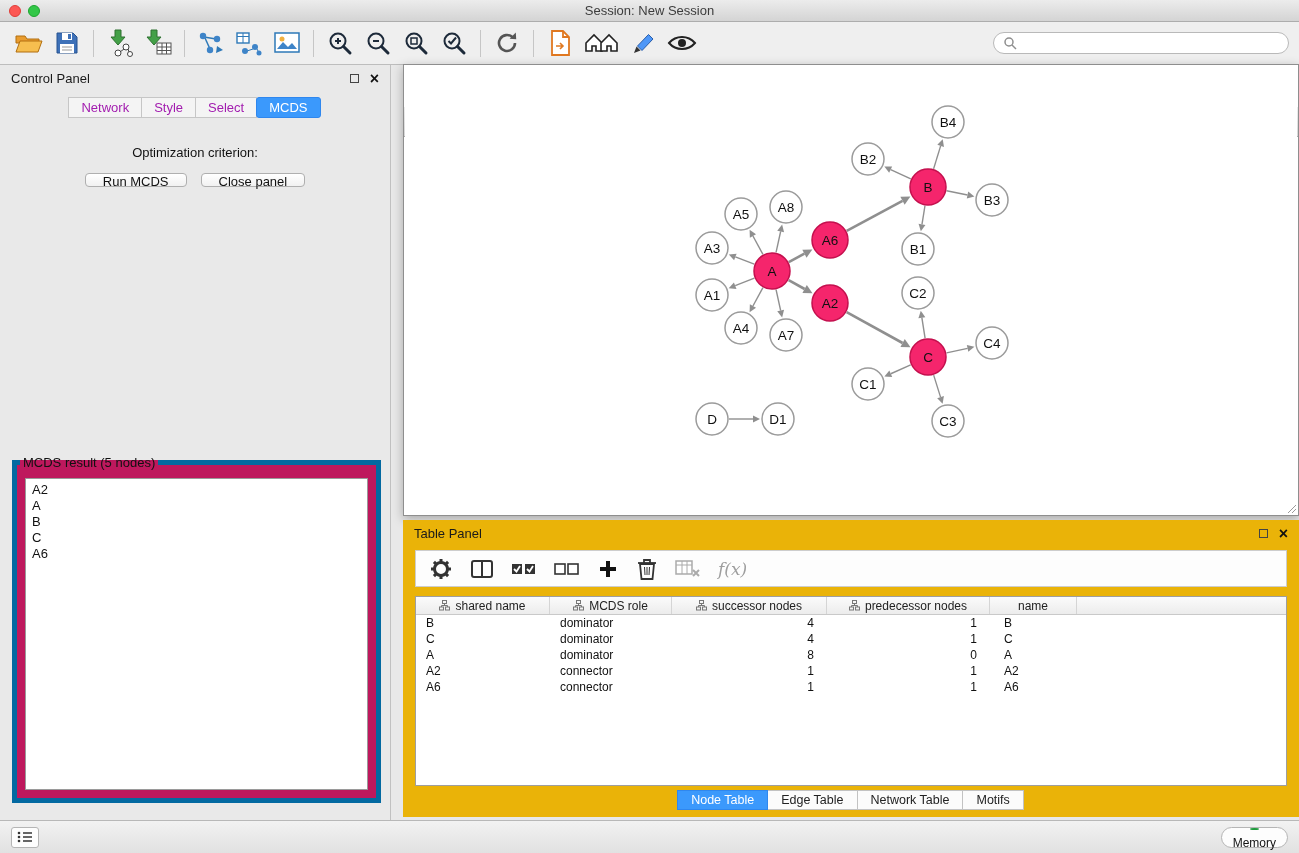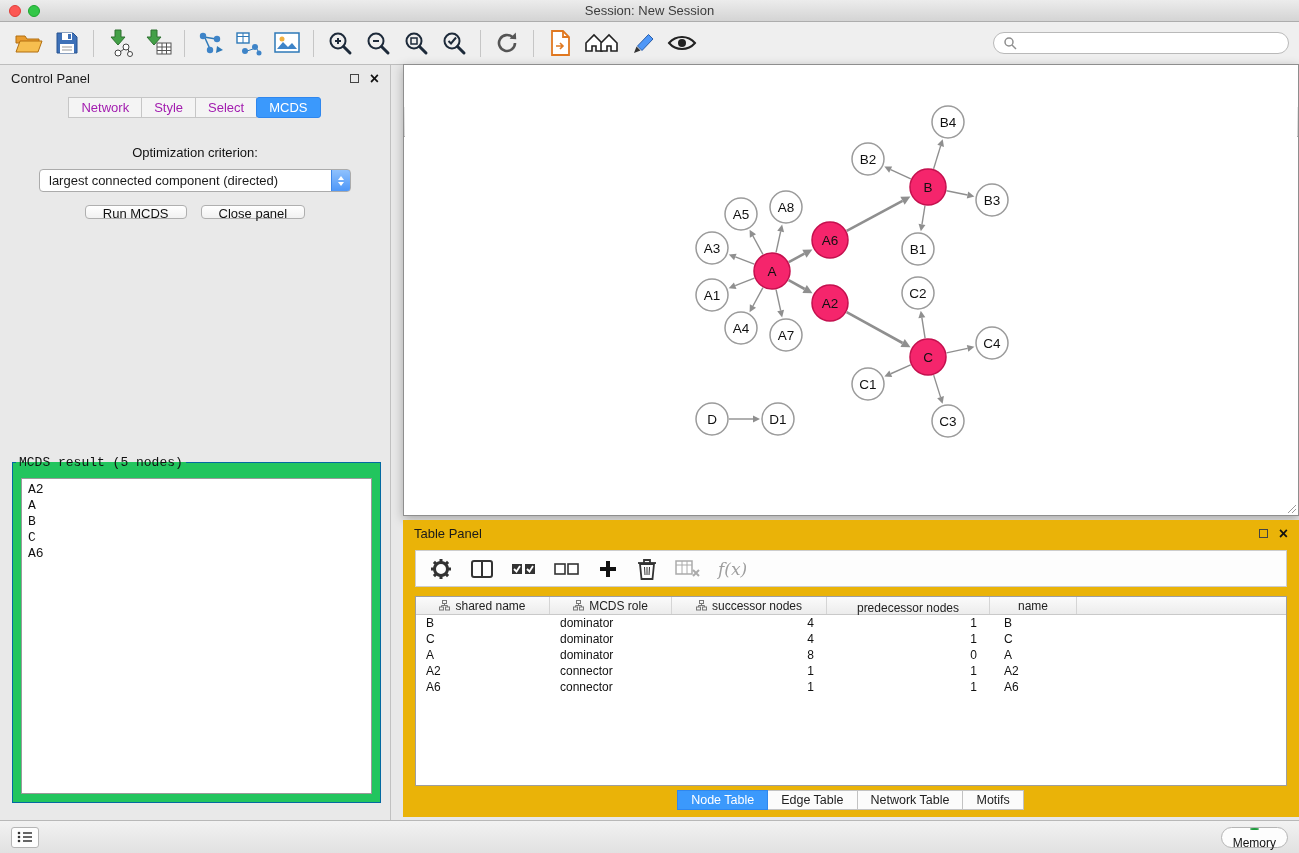--- a/index.html
+++ b/index.html
@@ -38,21 +38,21 @@
   .dropdown { margin:9px auto 0; width:312px; height:23px; background:#fff; border:1px solid #ABABAB; border-radius:4px;
     position:relative; font-size:13px; line-height:21px; padding:0 26px 0 9px; white-space:nowrap; overflow:hidden; }
   .stepper { position:absolute; right:-1px; top:-1px; bottom:-1px; width:20px;
     background:linear-gradient(#8FC1FD,#4E97F8); border:1px solid #3F87E8; border-radius:0 4px 4px 0;
     display:flex; flex-direction:column; align-items:center; justify-content:center; gap:2px; }
   .tri-up { width:0; height:0; border-left:3.5px solid transparent; border-right:3.5px solid transparent; border-bottom:4.5px solid #fff; }
   .tri-down { width:0; height:0; border-left:3.5px solid transparent; border-right:3.5px solid transparent; border-top:4.5px solid #fff; }
   .cp-buttons { display:flex; justify-content:center; gap:14px; margin-top:13px; }
   .btn { height:14px; padding:0 17px; background:linear-gradient(#FFFFFF,#F1F1F1); border:1px solid #AFAFAF; border-radius:4px;
     font-size:13px; font-family:"Liberation Sans",sans-serif; color:#111; }
-  fieldset.mcds-result { position:absolute; left:12px; right:9px; top:390px; bottom:17px; border:1px solid #0369a1; background:#22c55e;font-family:Liberation Mono, monospace; }
+  fieldset.mcds-result { position:absolute; left:12px; right:9px; top:390px; bottom:17px; border:5px solid #0369a1; background:#be185d; }
   fieldset.mcds-result legend { font-size:13px; padding:0 3px; margin-left:3px; color:#111; }
   .result-scroll { position:absolute; left:8px; right:8px; top:8px; bottom:8px; background:#fff; border:1px solid #9A9A9A; padding:3px 6px; overflow:hidden; }
   .result-item { font-size:13px; line-height:16px; color:#111; }
 
   
   .network-window { position:absolute; left:403px; top:64px; width:896px; height:452px; background:#fff;
     border:1px solid #8E8E8E; box-shadow:0 3px 10px rgba(0,0,0,0.28); }
   .nw-titlebar { height:30px; background:linear-gradient(#EDEDED,#D6D6D6); border-bottom:1px solid #ABABAB;
     position:relative; text-align:center; font-size:13px; line-height:21px; color:#333;margin-top:42px; }
   .nw-dots { position:absolute; left:10px; top:5px; display:flex; gap:7px; }
@@ -61,21 +61,21 @@
 
   
   .table-panel { position:absolute; left:403px; top:520px; width:896px; height:297px; background:#eab308; }
   .tp-toolbar { margin:3px 12px 0 12px; height:37px; background:#FDFDFD; border:1px solid #CDCDCD;
     display:flex; align-items:center; gap:17px; padding:0 13px; }
   .tp-tool { display:flex; align-items:center; justify-content:center; }
   .fx-label { font-family:"DejaVu Serif", serif; font-style:italic; font-size:17px; color:#9E9E9E; }
   .tp-table { margin:9px 12px 0 12px; height:190px; background:#fff; border:1px solid #9E9E9E; overflow:hidden; }
   .thead { display:flex; height:18px; background:linear-gradient(#FBFBFB,#ECECEC); border-bottom:1px solid #C9C9C9; }
   .th { display:flex; align-items:center; justify-content:center; gap:5px; border-right:1px solid #D5D5D5; font-size:12px; color:#222; }
-  .c0 { width:134px; } .c1 { width:122px; } .c2 { width:155px; } .c3 { width:163px;flex-direction:column; } .c4 { width:87px; } .cf { flex:1; }
+  .c0 { width:134px; } .c1 { width:122px; } .c2 { width:155px; } .c3 { width:163px; } .c4 { width:87px; } .cf { flex:1; }
   .trow { display:flex; height:16px; line-height:16px; }
   .td { font-size:12px; color:#111; white-space:nowrap; overflow:hidden; }
   .td.c0 { padding-left:10px; } .td.c1 { padding-left:10px; }
   .td.c2 { text-align:right; padding-right:13px; } .td.c3 { text-align:right; padding-right:13px; }
   .td.c4 { padding-left:14px; }
   .tp-tabs { position:absolute; bottom:7px; left:0; right:0; display:flex; justify-content:center; }
   .tp-tab { background:#FBFBFB; border:1px solid #C2C2C2; margin-left:-1px; padding:2px 13px; font-size:12.5px; color:#222; }
   .tp-tab.active { background:#3B99FC; border-color:#2F87EE; color:#fff; position:relative; z-index:1; }
 
   
@@ -249,27 +249,20 @@
         <span class="close-x">×</span>
       </span>
     </div>
     <div class="cp-tabs">
       <span class="cp-tab">Network</span>
       <span class="cp-tab">Style</span>
       <span class="cp-tab">Select</span>
       <span class="cp-tab active">MCDS</span>
     </div>
     <div class="opt-label">Optimization criterion:</div>
-    <div class="dropdown">
-      <span>largest connected component (directed)</span>
-      <span class="stepper">
-        <span class="tri-up"></span>
-          <span class="tri-down"></span>
-      </span>
-    </div>
     <div class="cp-buttons">
       <button class="btn">Run MCDS</button>
       <button class="btn">Close panel</button>
     </div>
     <fieldset class="mcds-result">
       <legend>MCDS result (5 nodes)</legend>
       <div class="result-scroll">
           <div class="result-item">A2</div>
           <div class="result-item">A</div>
           <div class="result-item">B</div>

